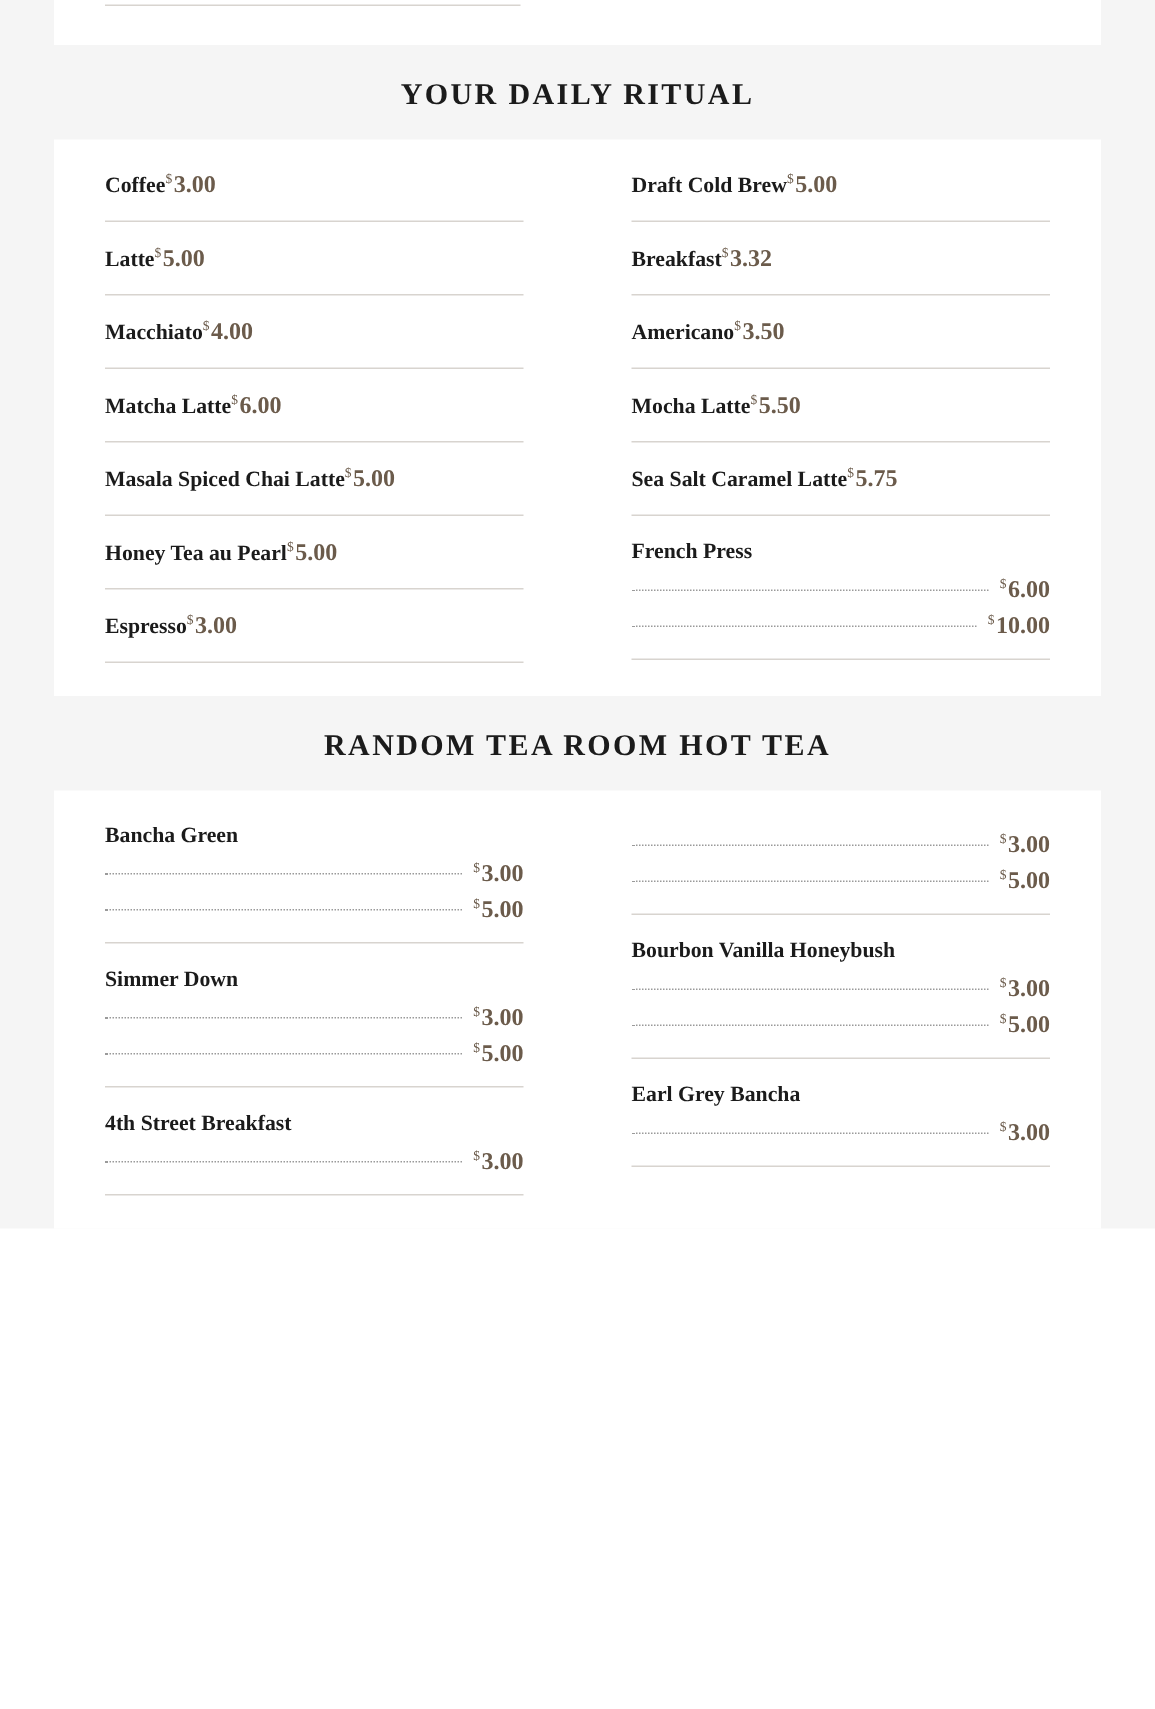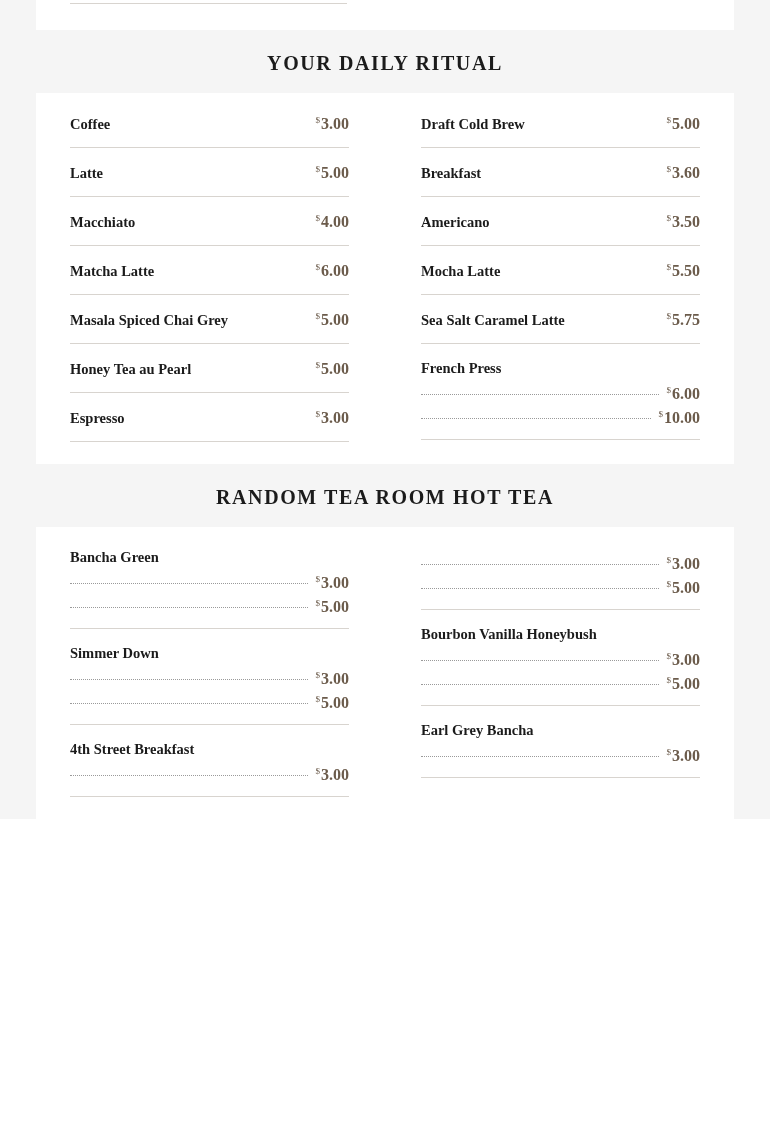--- a/index.html
+++ b/index.html
@@ -48,21 +48,20 @@
     min-width: 0;
   }
 
   
   .item {
     padding: 0 0 0 0;
   }
   .item-row {
     display: flex;
     align-items: baseline;
-    justify-content: space-between;
   }
   .item-name {
     font-family: "Liberation Serif", serif;
     font-weight: bold;
     font-size: 14.5px;
     color: #1b1b1b;
     white-space: nowrap;
     padding-bottom: 2px;
   }
   .price {
@@ -167,21 +166,21 @@
                   <span class="item-name">Matcha Latte</span>
                   <span class="price">
                     <span class="cur">$</span>
                     <span class="amt">6.00</span>
                   </span>
                 </div>
                 <div class="sep"></div>
               </div>
               <div class="item">
                 <div class="item-row">
-                  <span class="item-name">Masala Spiced Chai Grey</span>
+                  <span class="item-name">Masala Spiced Chai Latte</span>
                   <span class="price">
                     <span class="cur">$</span>
                     <span class="amt">5.00</span>
                   </span>
                 </div>
                 <div class="sep"></div>
               </div>
               <div class="item">
                 <div class="item-row">
                   <span class="item-name">Honey Tea au Pearl</span>
@@ -212,21 +211,21 @@
                     <span class="amt">5.00</span>
                   </span>
                 </div>
                 <div class="sep"></div>
               </div>
               <div class="item">
                 <div class="item-row">
                   <span class="item-name">Breakfast</span>
                   <span class="price">
                     <span class="cur">$</span>
-                    <span class="amt">3.60</span>
+                    <span class="amt">3.32</span>
                   </span>
                 </div>
                 <div class="sep"></div>
               </div>
               <div class="item">
                 <div class="item-row">
                   <span class="item-name">Americano</span>
                   <span class="price">
                     <span class="cur">$</span>
                     <span class="amt">3.50</span>

